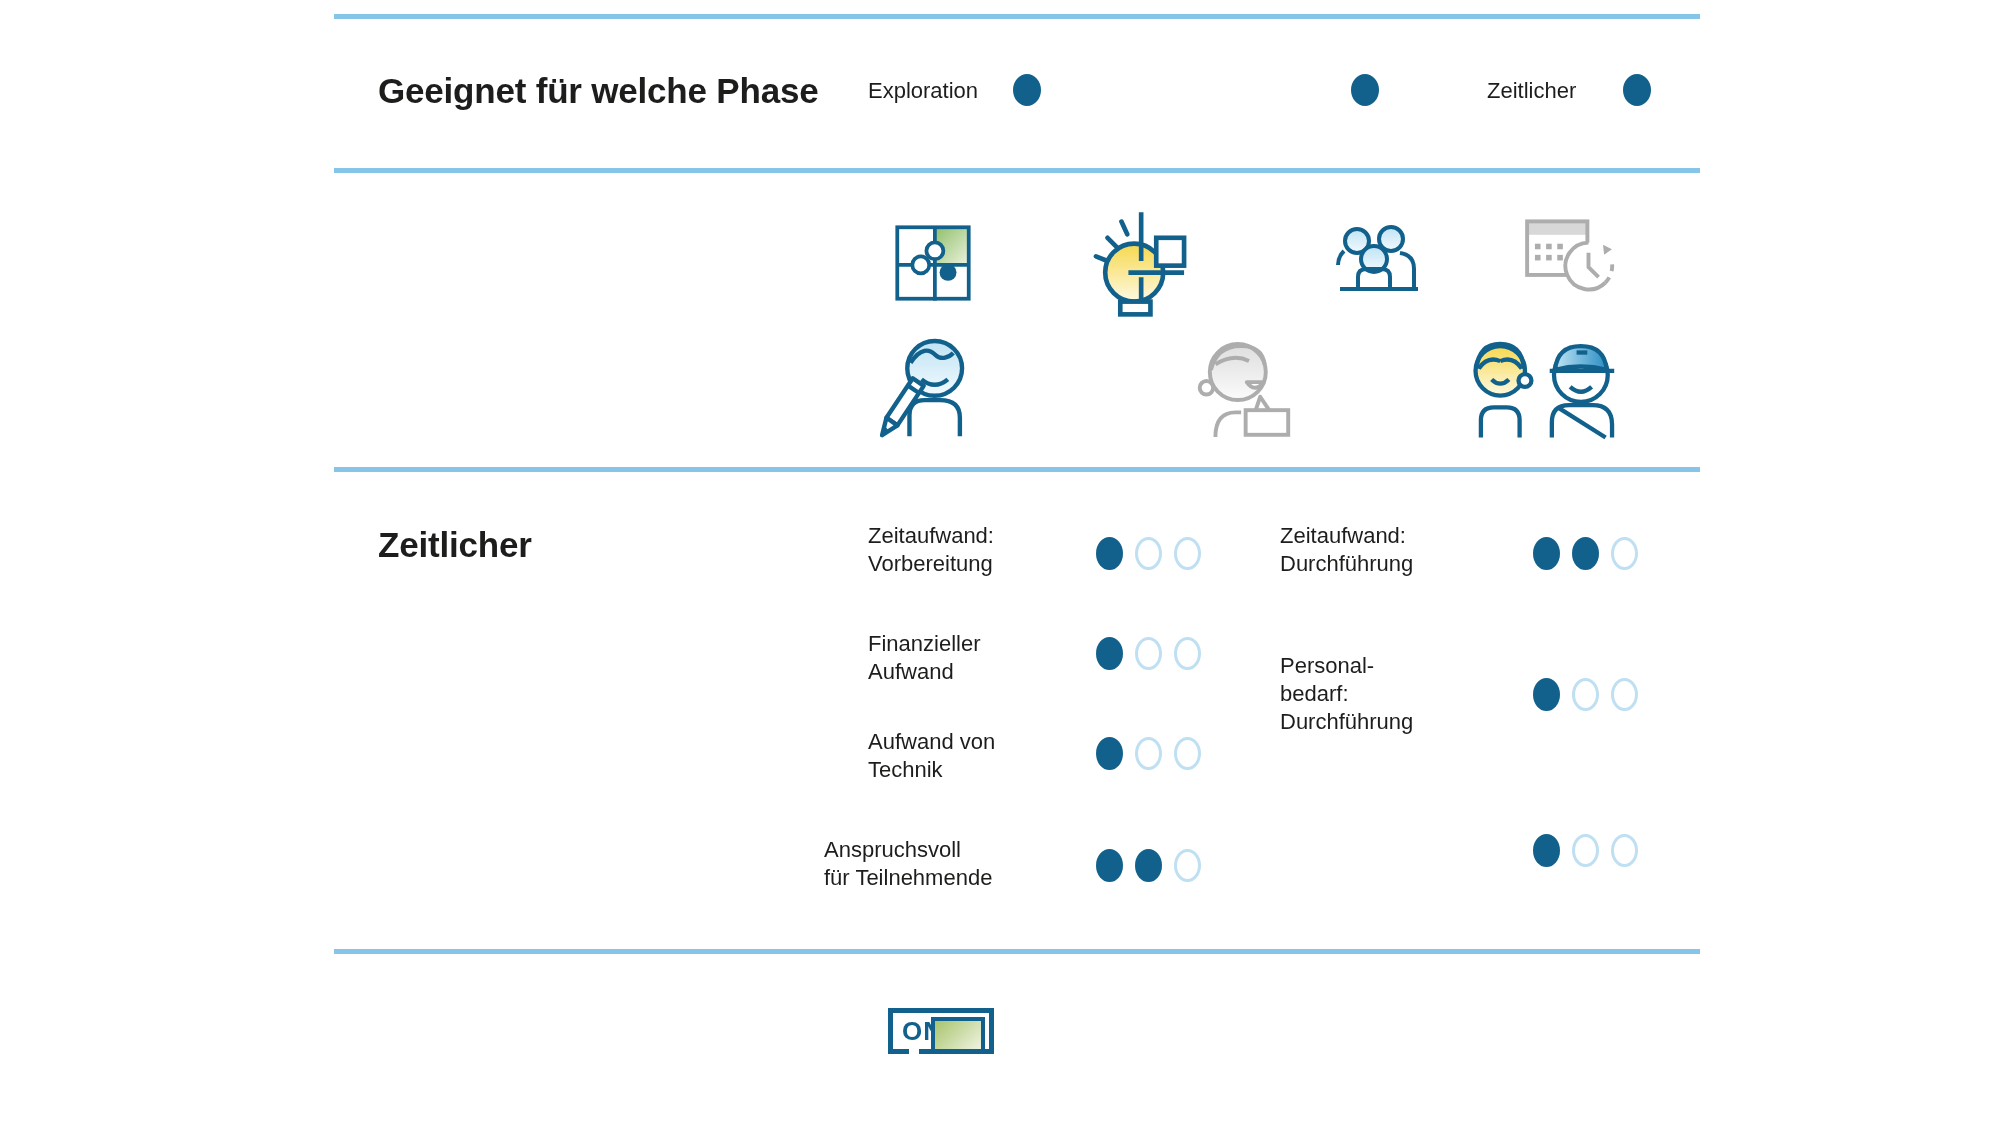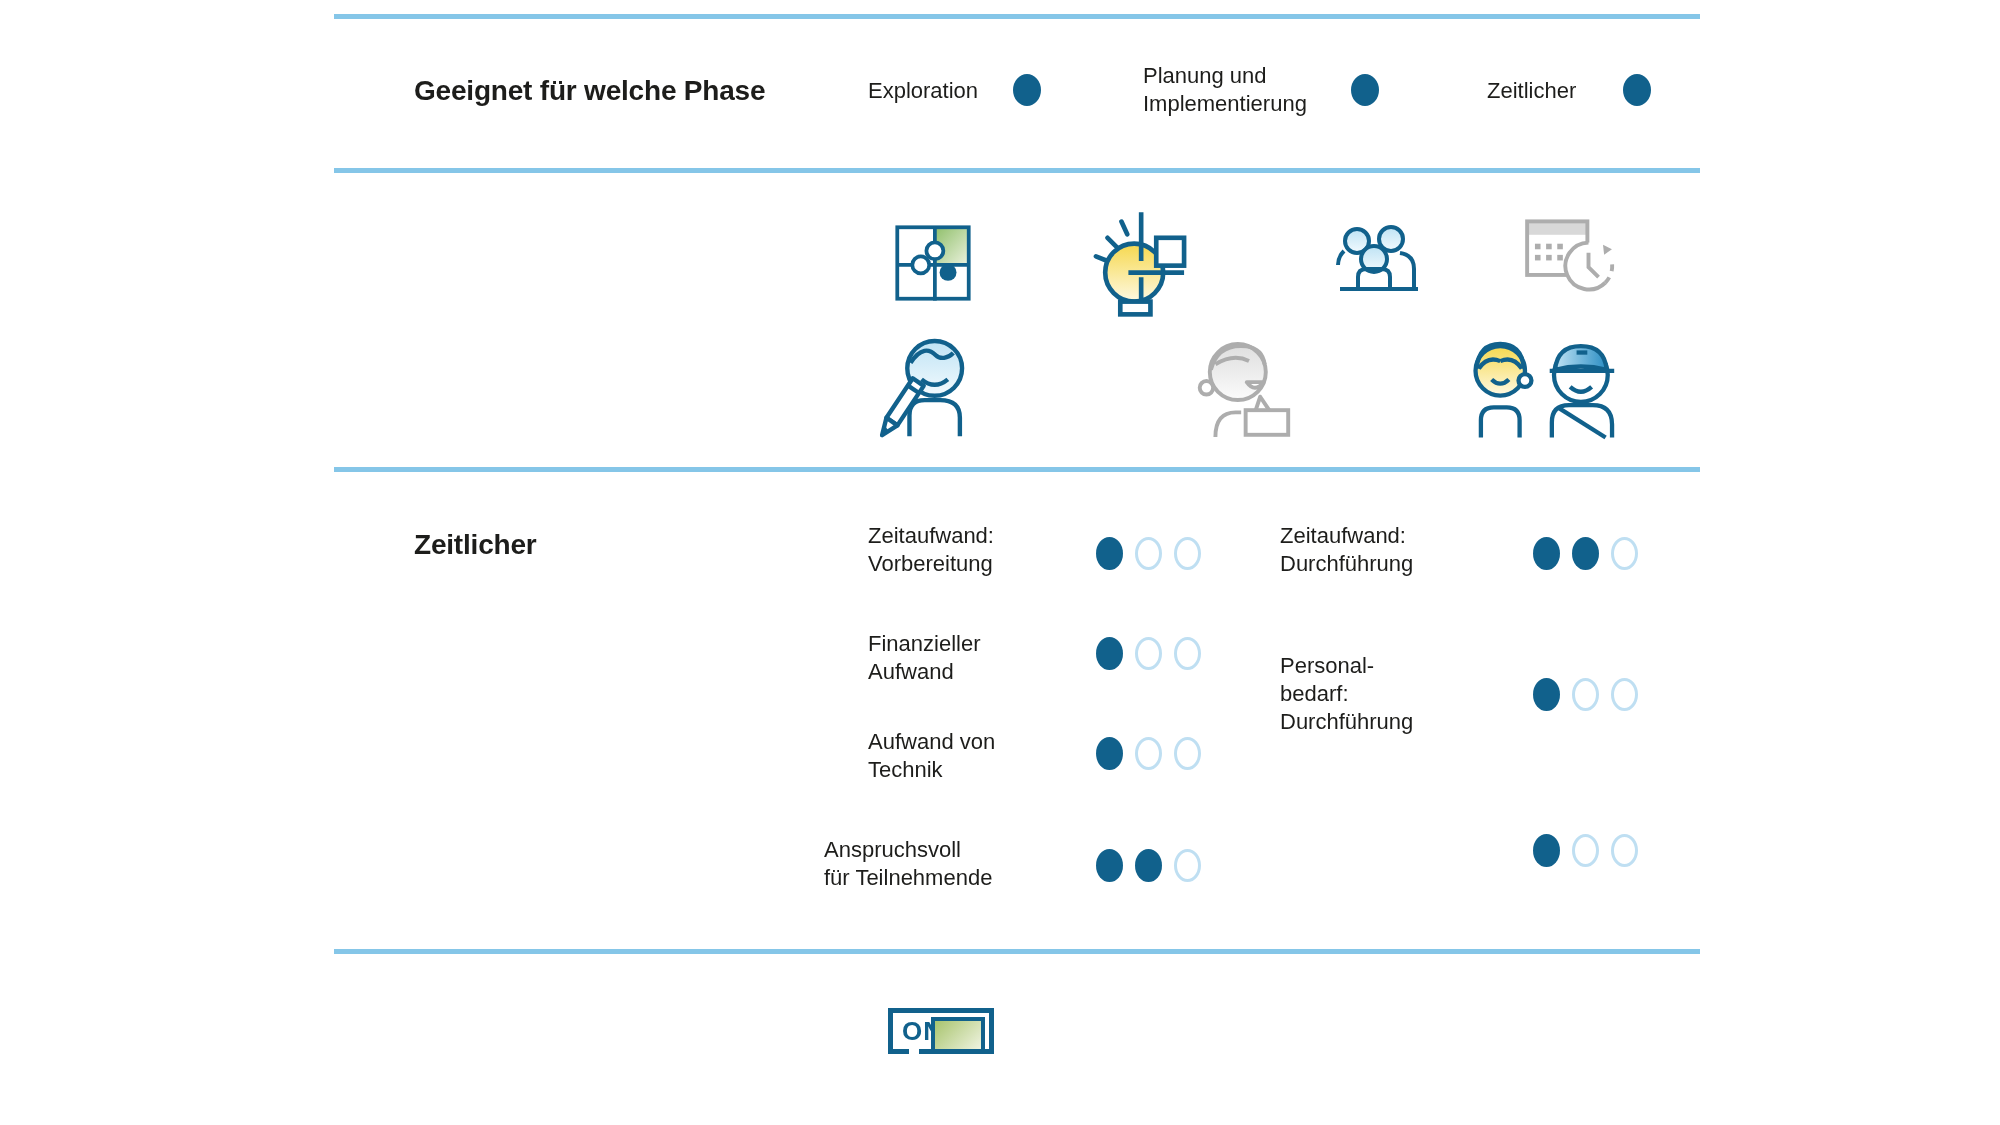--- a/index.html
+++ b/index.html
@@ -1,18 +1,18 @@
 <!DOCTYPE html>
 <html><head>
 <meta charset="utf-8">
 <style>
   html,body{margin:0;padding:0;background:#ffffff;font-family:"Liberation Sans",sans-serif;color:#1d1d1b;}
   #stage{position:relative;width:2000px;height:1125px;background:#fff;overflow:hidden;}
   .sep{position:absolute;left:334px;width:1366px;height:5px;background:#85C6E8;}
-  .h1{position:absolute;font-size:28px;font-weight:700;letter-spacing:-0.2px;white-space:pre-line;line-height:41px;margin-left:36px;}
+  .h1{position:absolute;font-size:35px;font-weight:700;letter-spacing:-0.2px;white-space:pre-line;line-height:41px;}
   .lbl{font-size:22px;line-height:28px;white-space:pre-line;}
   .abs{position:absolute;}
   
   .phase-dot{display:inline-block;width:28px;height:32px;border-radius:50%;background:#fff;border:3px solid #BFDFF2;box-sizing:border-box;}
   .phase-dot.filled{background:#11618C;border-color:#11618C;}
   
   .dots{display:flex;gap:12px;align-items:center;}
   .rdot{width:27px;height:33px;border-radius:50%;box-sizing:border-box;}
   .rdot.filled{background:#11618C;}
   .rdot.empty{background:#fff;border:3px solid #BFDFF2;}
@@ -32,22 +32,20 @@
   <div class="sep" style="top:14px"></div>
   <div class="sep" style="top:168px"></div>
   <div class="sep" style="top:467px"></div>
   <div class="sep" style="top:949px"></div>
 
   <div class="h1 abs" style="left:378px;top:70px">Geeignet für welche Phase</div>
 
   <div class="lbl abs" style="left:868px;top:77px">Exploration</div>
   <span class="phase-dot abs filled" style="left:1013px;top:74px"></span>
 
-  <div class="lbl abs" style="left:1143px;top:62px">Planung und
-Implementierung</div>
   <span class="phase-dot abs filled" style="left:1351px;top:74px"></span>
 
   <div class="lbl abs" style="left:1487px;top:77px">Zeitlicher</div>
   <span class="phase-dot abs filled" style="left:1623px;top:74px"></span>
 
 
   <div class="icon" style="left:886px;top:216px">
     <svg width="94" height="94" viewBox="0 0 100 100">
       <defs>
           <linearGradient id="gGreen" x1="0" y1="0" x2="1" y2="1">

